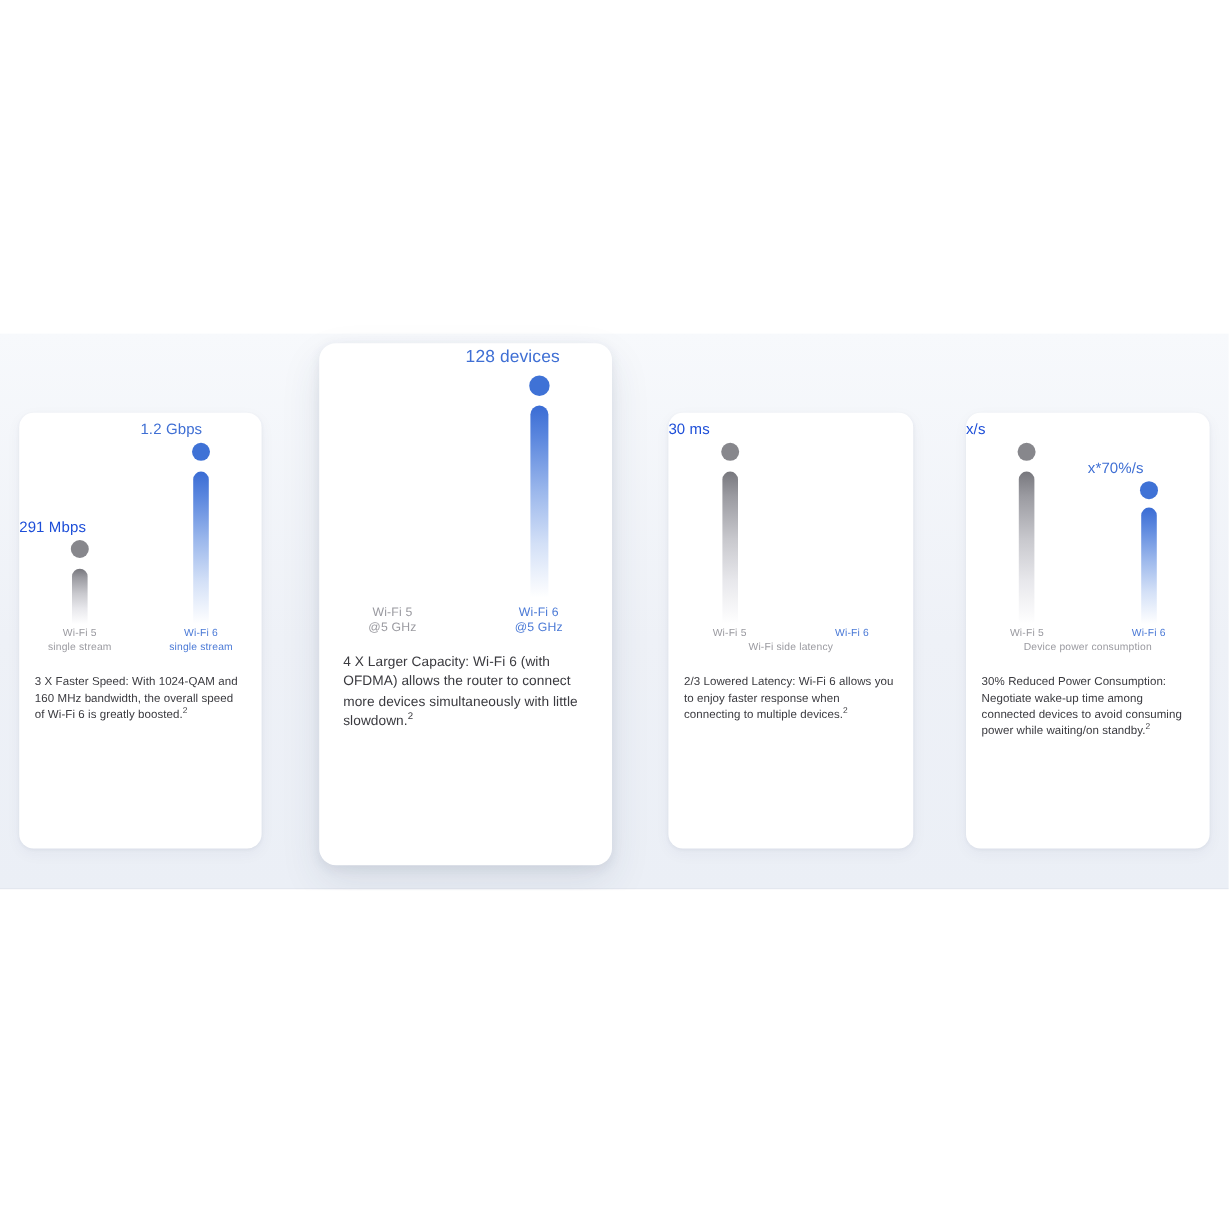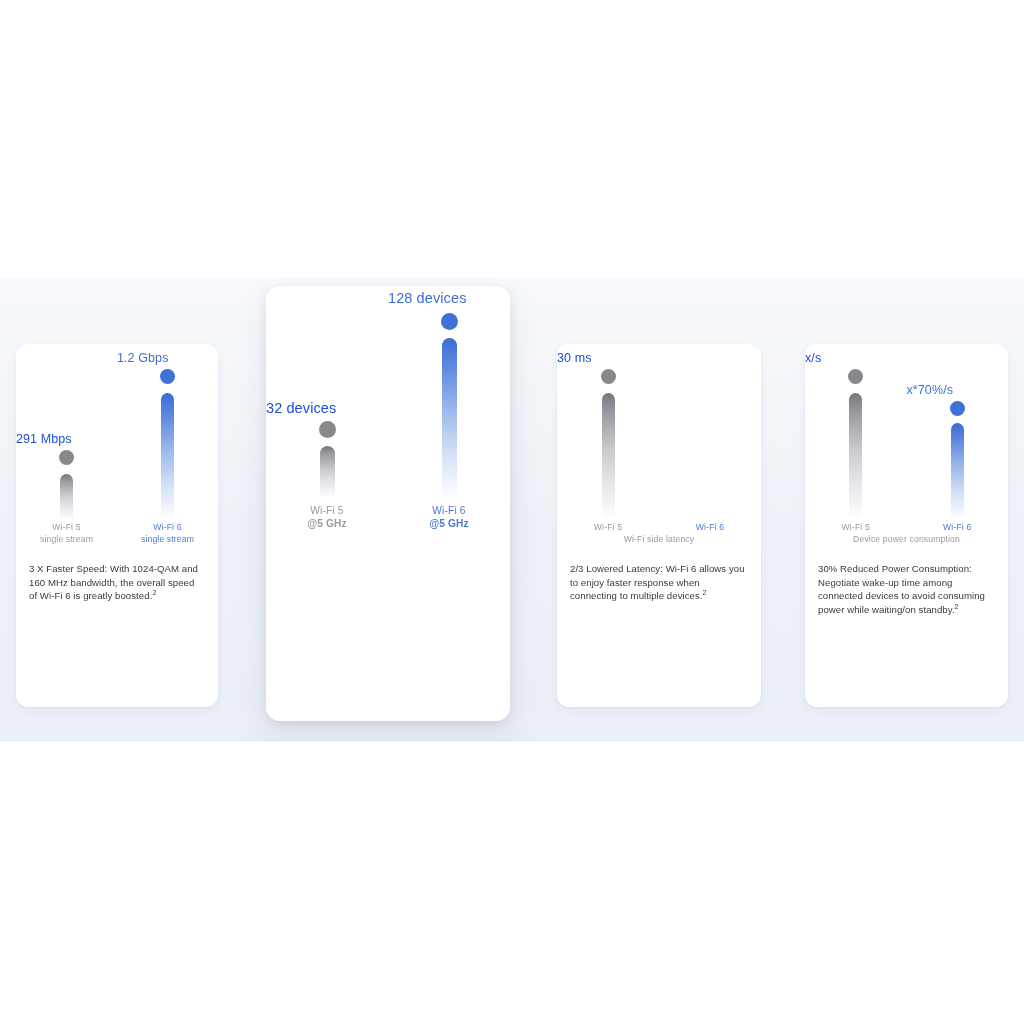--- a/index.html
+++ b/index.html
@@ -202,21 +202,21 @@
     width: 100%;
   }
   .axis-sub-pair > span {
     flex: 1 1 50%;
     text-align: center;
     font-size: 8.6px;
     line-height: 12px;
     letter-spacing: 0.15px;
     white-space: nowrap;
   }
-  .card-2 .axis-sub-pair > span { font-size: 10.2px; line-height: 14px; font-weight: bold; }
+  .card-2 .axis-sub-pair > span { font-size: 10.2px; line-height: 14px; }
   .axis-sub-pair .grey { color: #9a9aa0; }
   .axis-sub-pair .blue { color: #4a79d6; }
 
   
   .card-body {
     padding: 0 13px;
     font-size: 9.6px;
     line-height: 13.6px;
     letter-spacing: 0.06px;
     color: #3a3a3f;
@@ -273,25 +273,20 @@
           </div>
         </div>
 
         <p class="card-body"><span>3 X Faster Speed: With 1024-QAM and 160 MHz bandwidth, the overall speed of Wi-Fi 6 is greatly boosted.</span><sup>2</sup></p>
       </article>
 
       <article class="card card-2 featured">
         <div class="chart">
           <div class="bars">
 
-            <div class="bar-col left">
-              <div class="bar-value grey" style="bottom:38%">32 devices</div>
-              <div class="bar-dot grey" style="bottom:28%"></div>
-              <div class="bar-stem grey" style="height:24%"></div>
-            </div>
 
             <div class="bar-col right">
               <div class="bar-value blue" style="bottom:89%">128 devices</div>
               <div class="bar-dot blue" style="bottom:78%"></div>
               <div class="bar-stem blue" style="height:74%"></div>
             </div>
 
           </div>
 
           <div class="axis">
@@ -299,20 +294,21 @@
               <span class="grey">Wi-Fi 5</span>
               <span class="blue">Wi-Fi 6</span>
             </div>
             <div class="axis-sub-pair">
               <span class="grey">@5 GHz</span>
               <span class="blue">@5 GHz</span>
             </div>
           </div>
         </div>
 
+        <p class="card-body"><span>4 X Larger Capacity: Wi-Fi 6 (with OFDMA) allows the router to connect more devices simultaneously with little slowdown.</span><sup>2</sup></p>
       </article>
 
       <article class="card card-3">
         <div class="chart">
           <div class="bars">
 
             <div class="bar-col left">
               <div class="bar-value grey" style="bottom:88%">30 ms</div>
               <div class="bar-dot grey" style="bottom:77%"></div>
               <div class="bar-stem grey" style="height:72%"></div>

